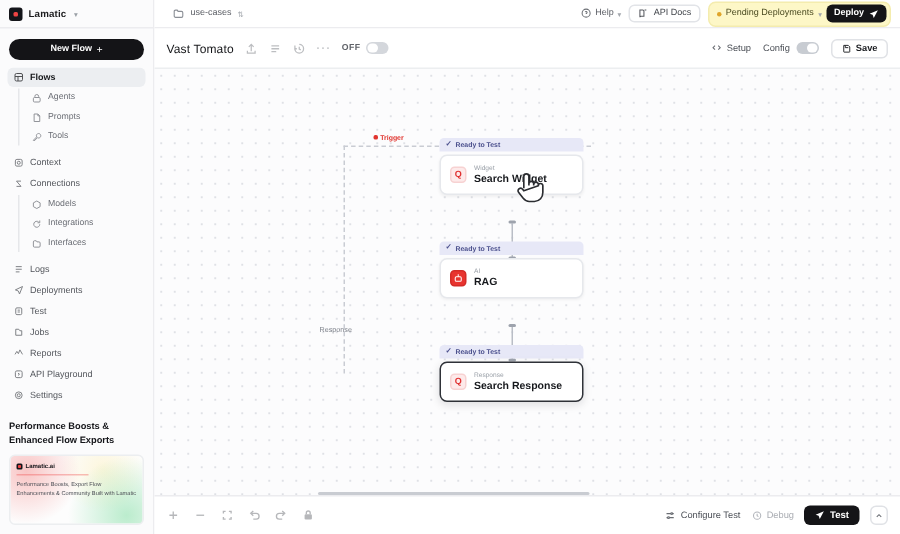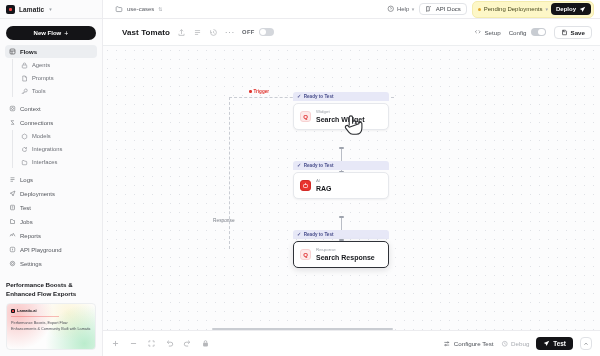--- a/index.html
+++ b/index.html
@@ -113,21 +113,21 @@
     background: #141417; color: #fff; border-radius: 4px;
     height: 12px; padding: 0 5px; font-size: 6px; font-weight: 600; cursor: pointer;
   }
 
   .toolbar {
     height: 27px; flex: 0 0 27px;
     display: flex; align-items: center; justify-content: space-between;
     padding: 0 8px; background: #fff; border-bottom: 1px solid #eceef0;
   }
   .tool-left { display: flex; align-items: center; gap: 7px; }
-  .flow-title { font-size: 8px; font-weight: 700; color: #16171a; letter-spacing: .1px; margin-left: 11px; }
+  .flow-title { font-size: 8px; font-weight: 400; color: #16171a; letter-spacing: .1px; }
   .tool-icons { display: flex; align-items: center; gap: 7px; }
   .tool-ic { width: 9px; height: 9px; opacity: .48; cursor: pointer; display: block; }
   .dots { font-size: 7px; color: #8e9197; letter-spacing: 1px; cursor: pointer; }
   .off-group { display: flex; align-items: center; gap: 4px; }
   .off-label { font-size: 5.8px; font-weight: 700; color: #5f6268; letter-spacing: .3px; }
   .switch { width: 15px; height: 8.5px; border-radius: 5px; background: #d4d7dc; position: relative; cursor: pointer; }
   .switch::after { content:""; position:absolute; top:1px; left:1px; width:6.5px; height:6.5px; border-radius:50%; background:#fff; }
   .switch.on { background: #c8ccd2; }
   .switch.on::after { left: auto; right: 1px; }
 

